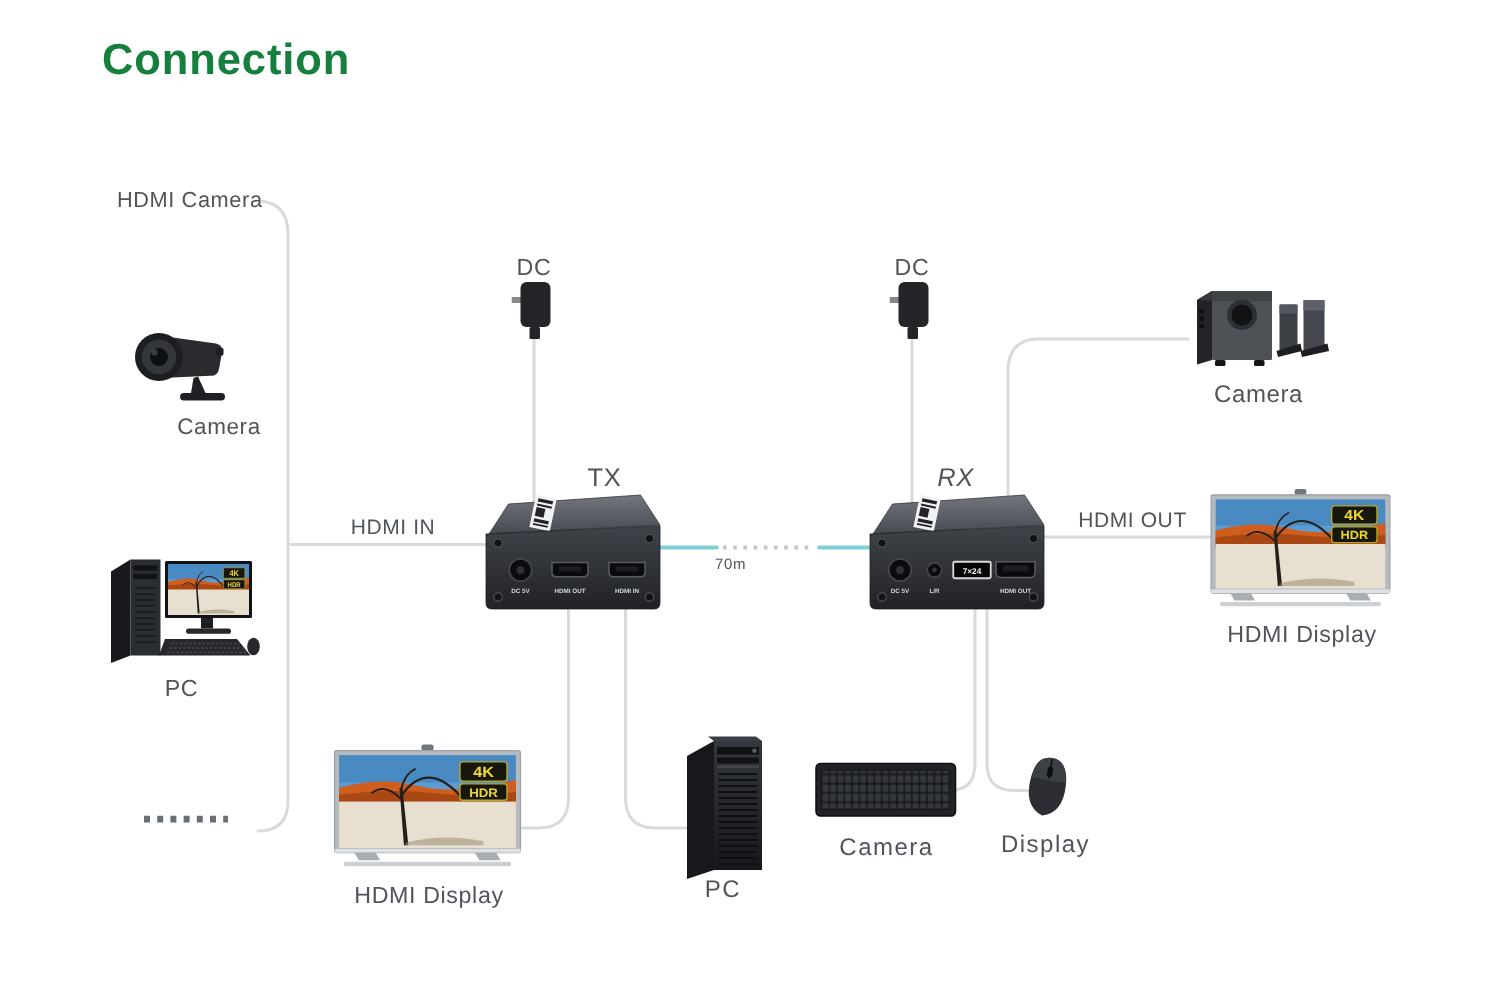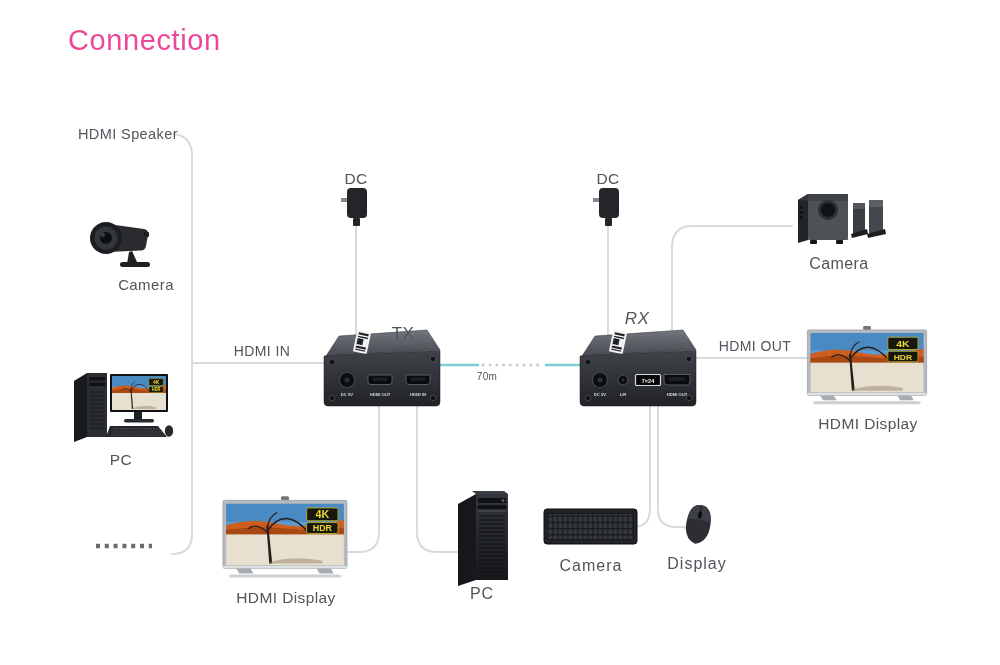--- a/index.html
+++ b/index.html
@@ -7,22 +7,22 @@
     position:relative;width:1000px;height:665px;background:#ffffff;overflow:hidden;
     font-family:"Liberation Sans", sans-serif;
   }
   .abs{position:absolute;}
   .lbl{
     position:absolute;color:#50555b;white-space:nowrap;
     font-family:"Liberation Sans", sans-serif;letter-spacing:0.4px;
   }
   .lbl.center{transform:translateX(-50%);}
   #title{
-    position:absolute;left:68px;top:24px;font-size:29px;font-weight:400;
-    color:#ec4899;letter-spacing:0.6px;
+    position:absolute;left:68px;top:24px;font-size:29px;font-weight:700;
+    color:#15803d;letter-spacing:0.6px;
   }
   svg text{font-family:"Liberation Sans", sans-serif;}
   #lines{position:absolute;left:0;top:0;z-index:1;}
   .device{z-index:2;}
   .lbl{z-index:3;}
 </style>
 </head>
 <body>
 
 <div id="stage">
@@ -41,27 +41,27 @@
       <path d="M658 404 V509 Q658 527 676 527 L685 527"></path>
     </g>
     <path d="M438 365 H478" stroke="#7fd0d6" stroke-width="2.6" stroke-linecap="round" fill="none"></path>
     <path d="M482 365 H543" stroke="#c3c7c9" stroke-width="2.6" stroke-dasharray="2.4 4.4" fill="none"></path>
     <path d="M546 365 H584" stroke="#7fd0d6" stroke-width="2.6" stroke-linecap="round" fill="none"></path>
     <path d="M96 546 H152" stroke="#686e73" stroke-width="4.5" stroke-dasharray="4 4.8" fill="none"></path>
   </svg>
 
   <div id="title">Connection</div>
 
-  <div class="lbl" style="left:78px;top:126px;font-size:14.5px;">HDMI Speaker</div>
+  <div class="lbl" style="left:78px;top:126px;font-size:14.5px;">HDMI Camera</div>
   <div class="lbl center" style="left:122px;top:276px;font-size:15px;margin-left:24px;">Camera</div>
   <div class="lbl center" style="left:121px;top:451px;font-size:15.5px;">PC</div>
   <div class="lbl center" style="left:262px;top:343px;font-size:14px;">HDMI IN</div>
   <div class="lbl center" style="left:356px;top:170px;font-size:15.5px;">DC</div>
   <div class="lbl center" style="left:608px;top:170px;font-size:15.5px;">DC</div>
-  <div class="lbl center" style="left:403px;top:324px;font-size:17px;">TX</div>
+  <div class="lbl center" style="left:403px;top:309px;font-size:17px;">TX</div>
   <div class="lbl center" style="left:637px;top:309px;font-size:17px;font-style:italic;">RX</div>
   <div class="lbl center" style="left:487px;top:371px;font-size:10px;">70m</div>
   <div class="lbl center" style="left:755px;top:338px;font-size:14px;">HDMI OUT</div>
   <div class="lbl center" style="left:839px;top:255px;font-size:16px;">Camera</div>
   <div class="lbl center" style="left:868px;top:415px;font-size:15.5px;">HDMI Display</div>
   <div class="lbl center" style="left:286px;top:589px;font-size:15.5px;">HDMI Display</div>
   <div class="lbl center" style="left:482px;top:585px;font-size:16px;letter-spacing:1px;">PC</div>
   <div class="lbl center" style="left:591px;top:557px;font-size:16px;letter-spacing:1px;">Camera</div>
   <div class="lbl center" style="left:697px;top:555px;font-size:16px;letter-spacing:1px;">Display</div>
 

